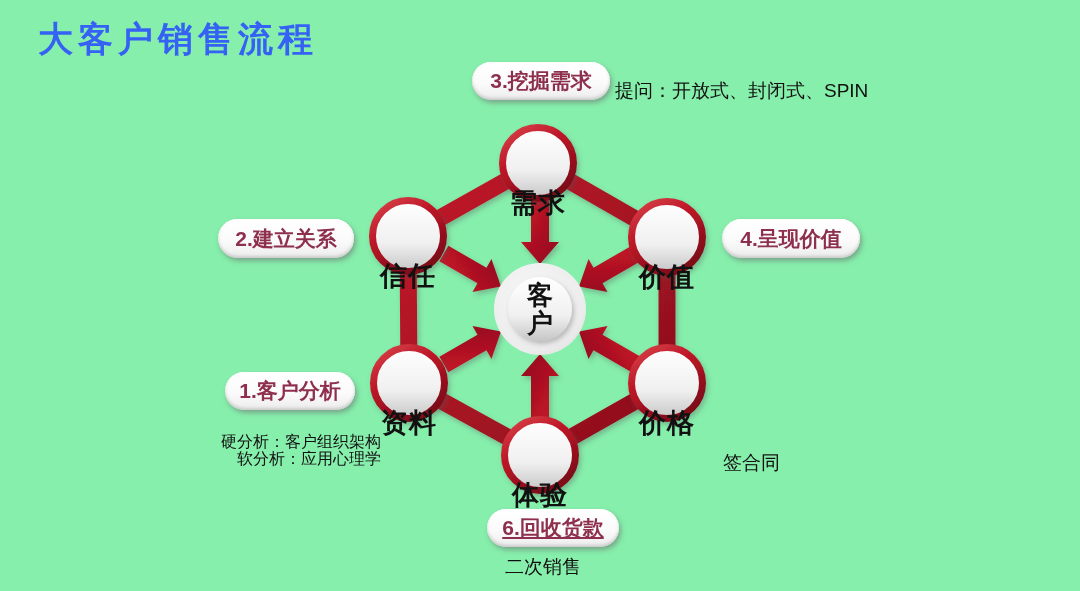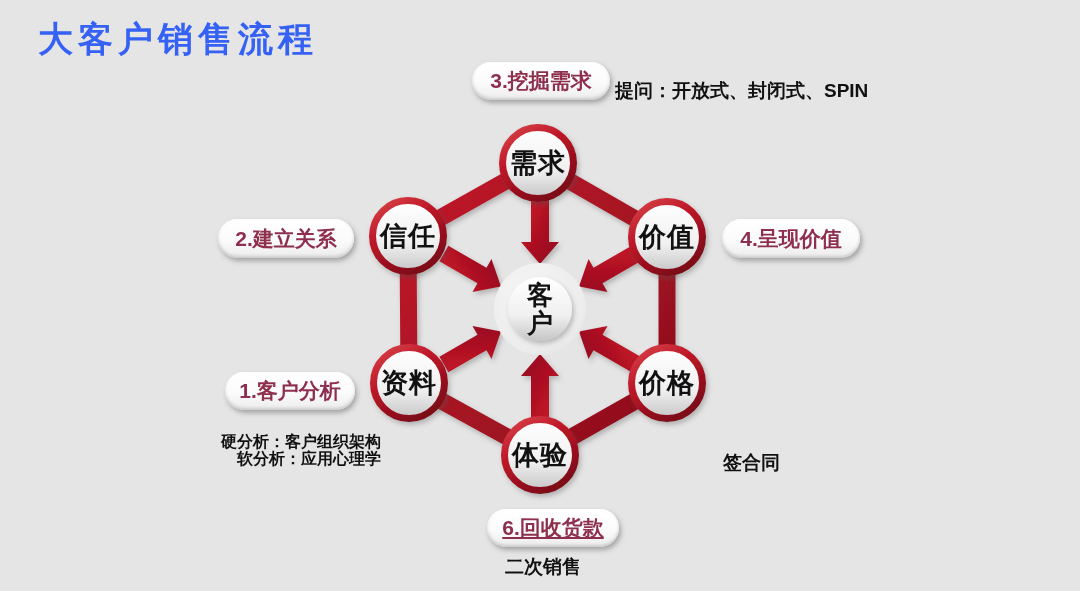--- a/index.html
+++ b/index.html
@@ -1,33 +1,33 @@
 <!DOCTYPE html>
 <html style="--title-blue: #3562F4; --arrow-red: #BE1126; --ring-red-dark: #840D1A; --pill-text: #8E2F4E; --node-text: #111111;"><head>
 <meta charset="utf-8">
 <style>
   html,body{margin:0;padding:0;background:#ffffff;}
   .stage{
     position:relative;
     width:1080px;height:591px;
-    background:#e5e5e5;
+    background:#86efac;
     overflow:hidden;
     font-family:"Liberation Sans","DejaVu Sans",sans-serif;
   }
   .slide-title{
     position:absolute;left:38px;top:16px;
     font-size:35px;font-weight:800;letter-spacing:5px;
     color:var(--title-blue,#3562F4);
     margin:0;
   }
   .diagram-svg{position:absolute;left:0;top:0;}
   .node-label{
     position:absolute;transform:translate(-50%,-50%);
     font-size:27px;font-weight:700;color:var(--node-text,#111111);
-    white-space:nowrap;letter-spacing:1px;
+    white-space:nowrap;letter-spacing:1px;margin-top:40px;
   }
   .center-label{
     position:absolute;left:540px;top:309px;transform:translate(-50%,-50%);
     width:30px;text-align:center;word-break:break-all;
     font-size:26px;font-weight:700;line-height:1.08;color:var(--node-text,#111111);
   }
   .pill{
     position:absolute;
     display:flex;align-items:center;justify-content:center;
     background:linear-gradient(180deg,#ffffff 0%,#fbfbfb 55%,#ececec 100%);
@@ -36,21 +36,21 @@
     color:var(--pill-text,#8E2F4E);
     font-size:21px;font-weight:700;white-space:nowrap;
   }
   .pill-1{left:225px;top:372px;width:130px;height:38px;}
   .pill-2{left:218px;top:219px;width:136px;height:39px;}
   .pill-3{left:472px;top:62px;width:138px;height:38px;}
   .pill-4{left:722px;top:219px;width:138px;height:39px;}
   .pill-5{left:722px;top:402px;width:138px;height:38px;}
   .pill-6{left:487px;top:509px;width:132px;height:38px;text-decoration:underline;}
   .note{
-    position:absolute;color:#111111;font-weight:700;white-space:nowrap;
+    position:absolute;color:#111111;font-weight:400;white-space:nowrap;
   }
   .note-3{left:615px;top:78px;font-size:19px;}
   .note-1{left:180px;top:433px;width:165px;font-size:16px;line-height:17px;text-align:right;white-space:nowrap;margin-left:36px;}
   .note-5{left:723px;top:450px;font-size:19px;}
   .note-6{left:505px;top:554px;font-size:19px;}
 </style>
 </head>
 <body>
 
 <div class="stage">

